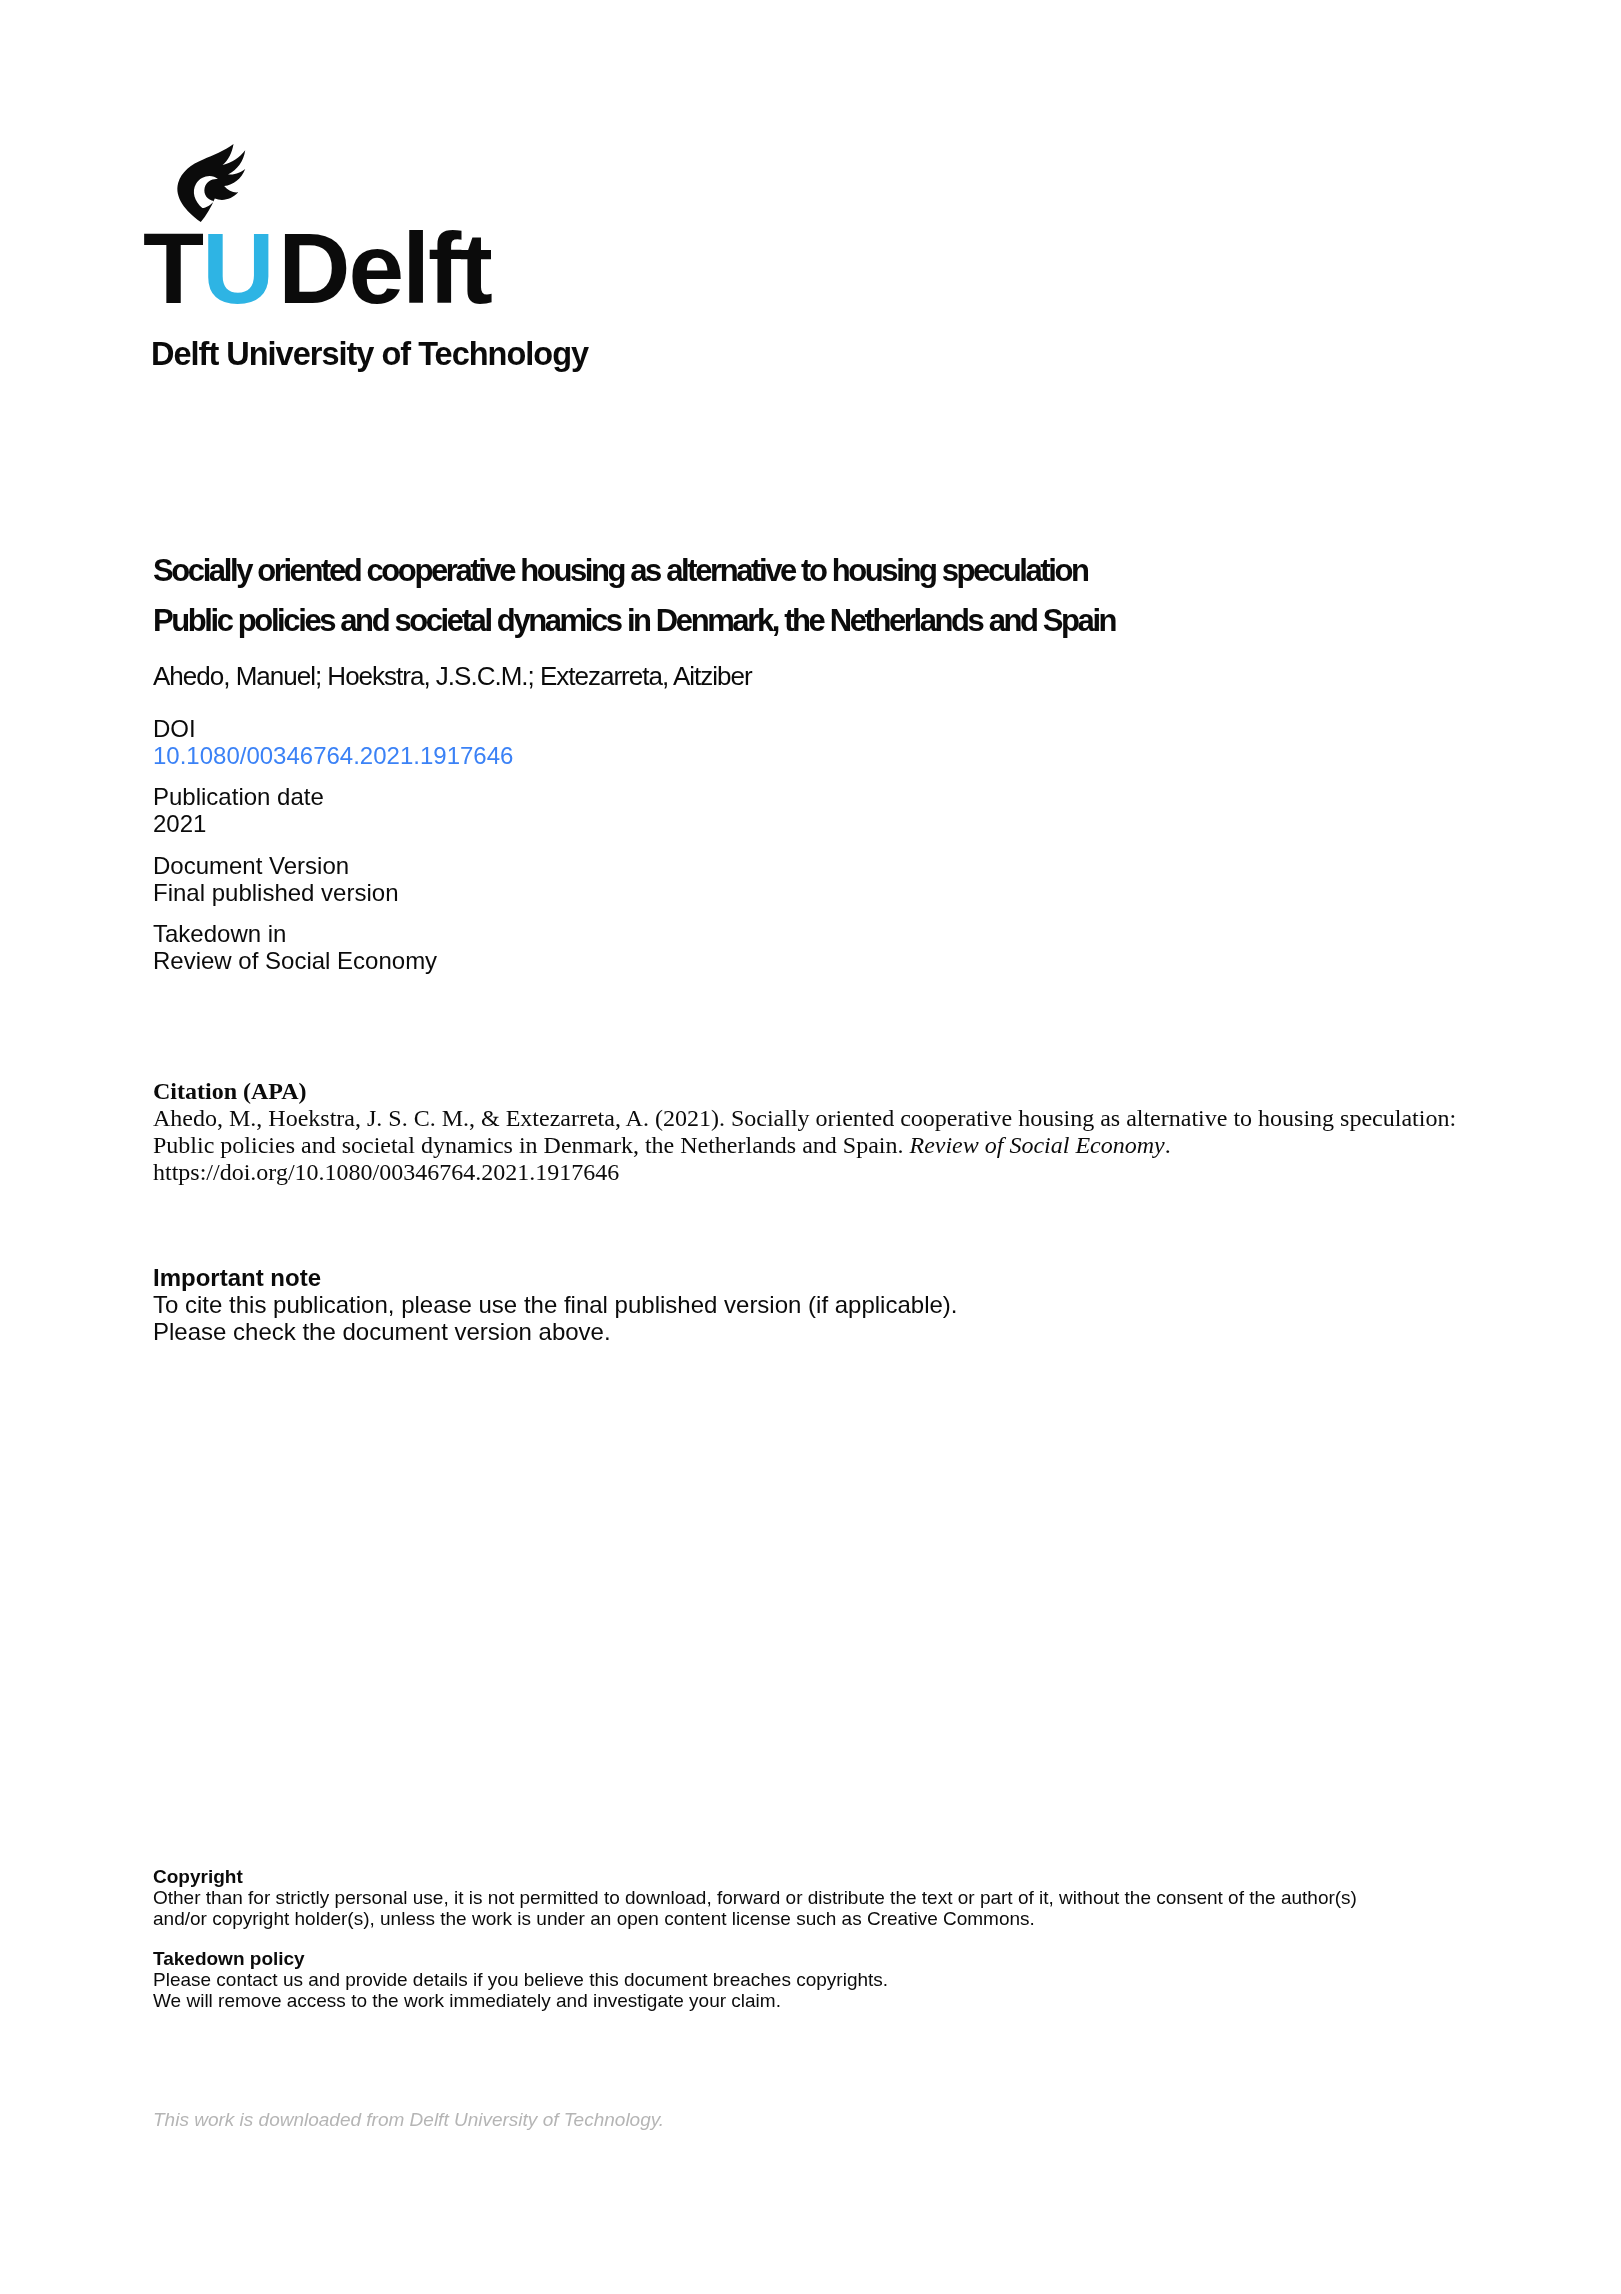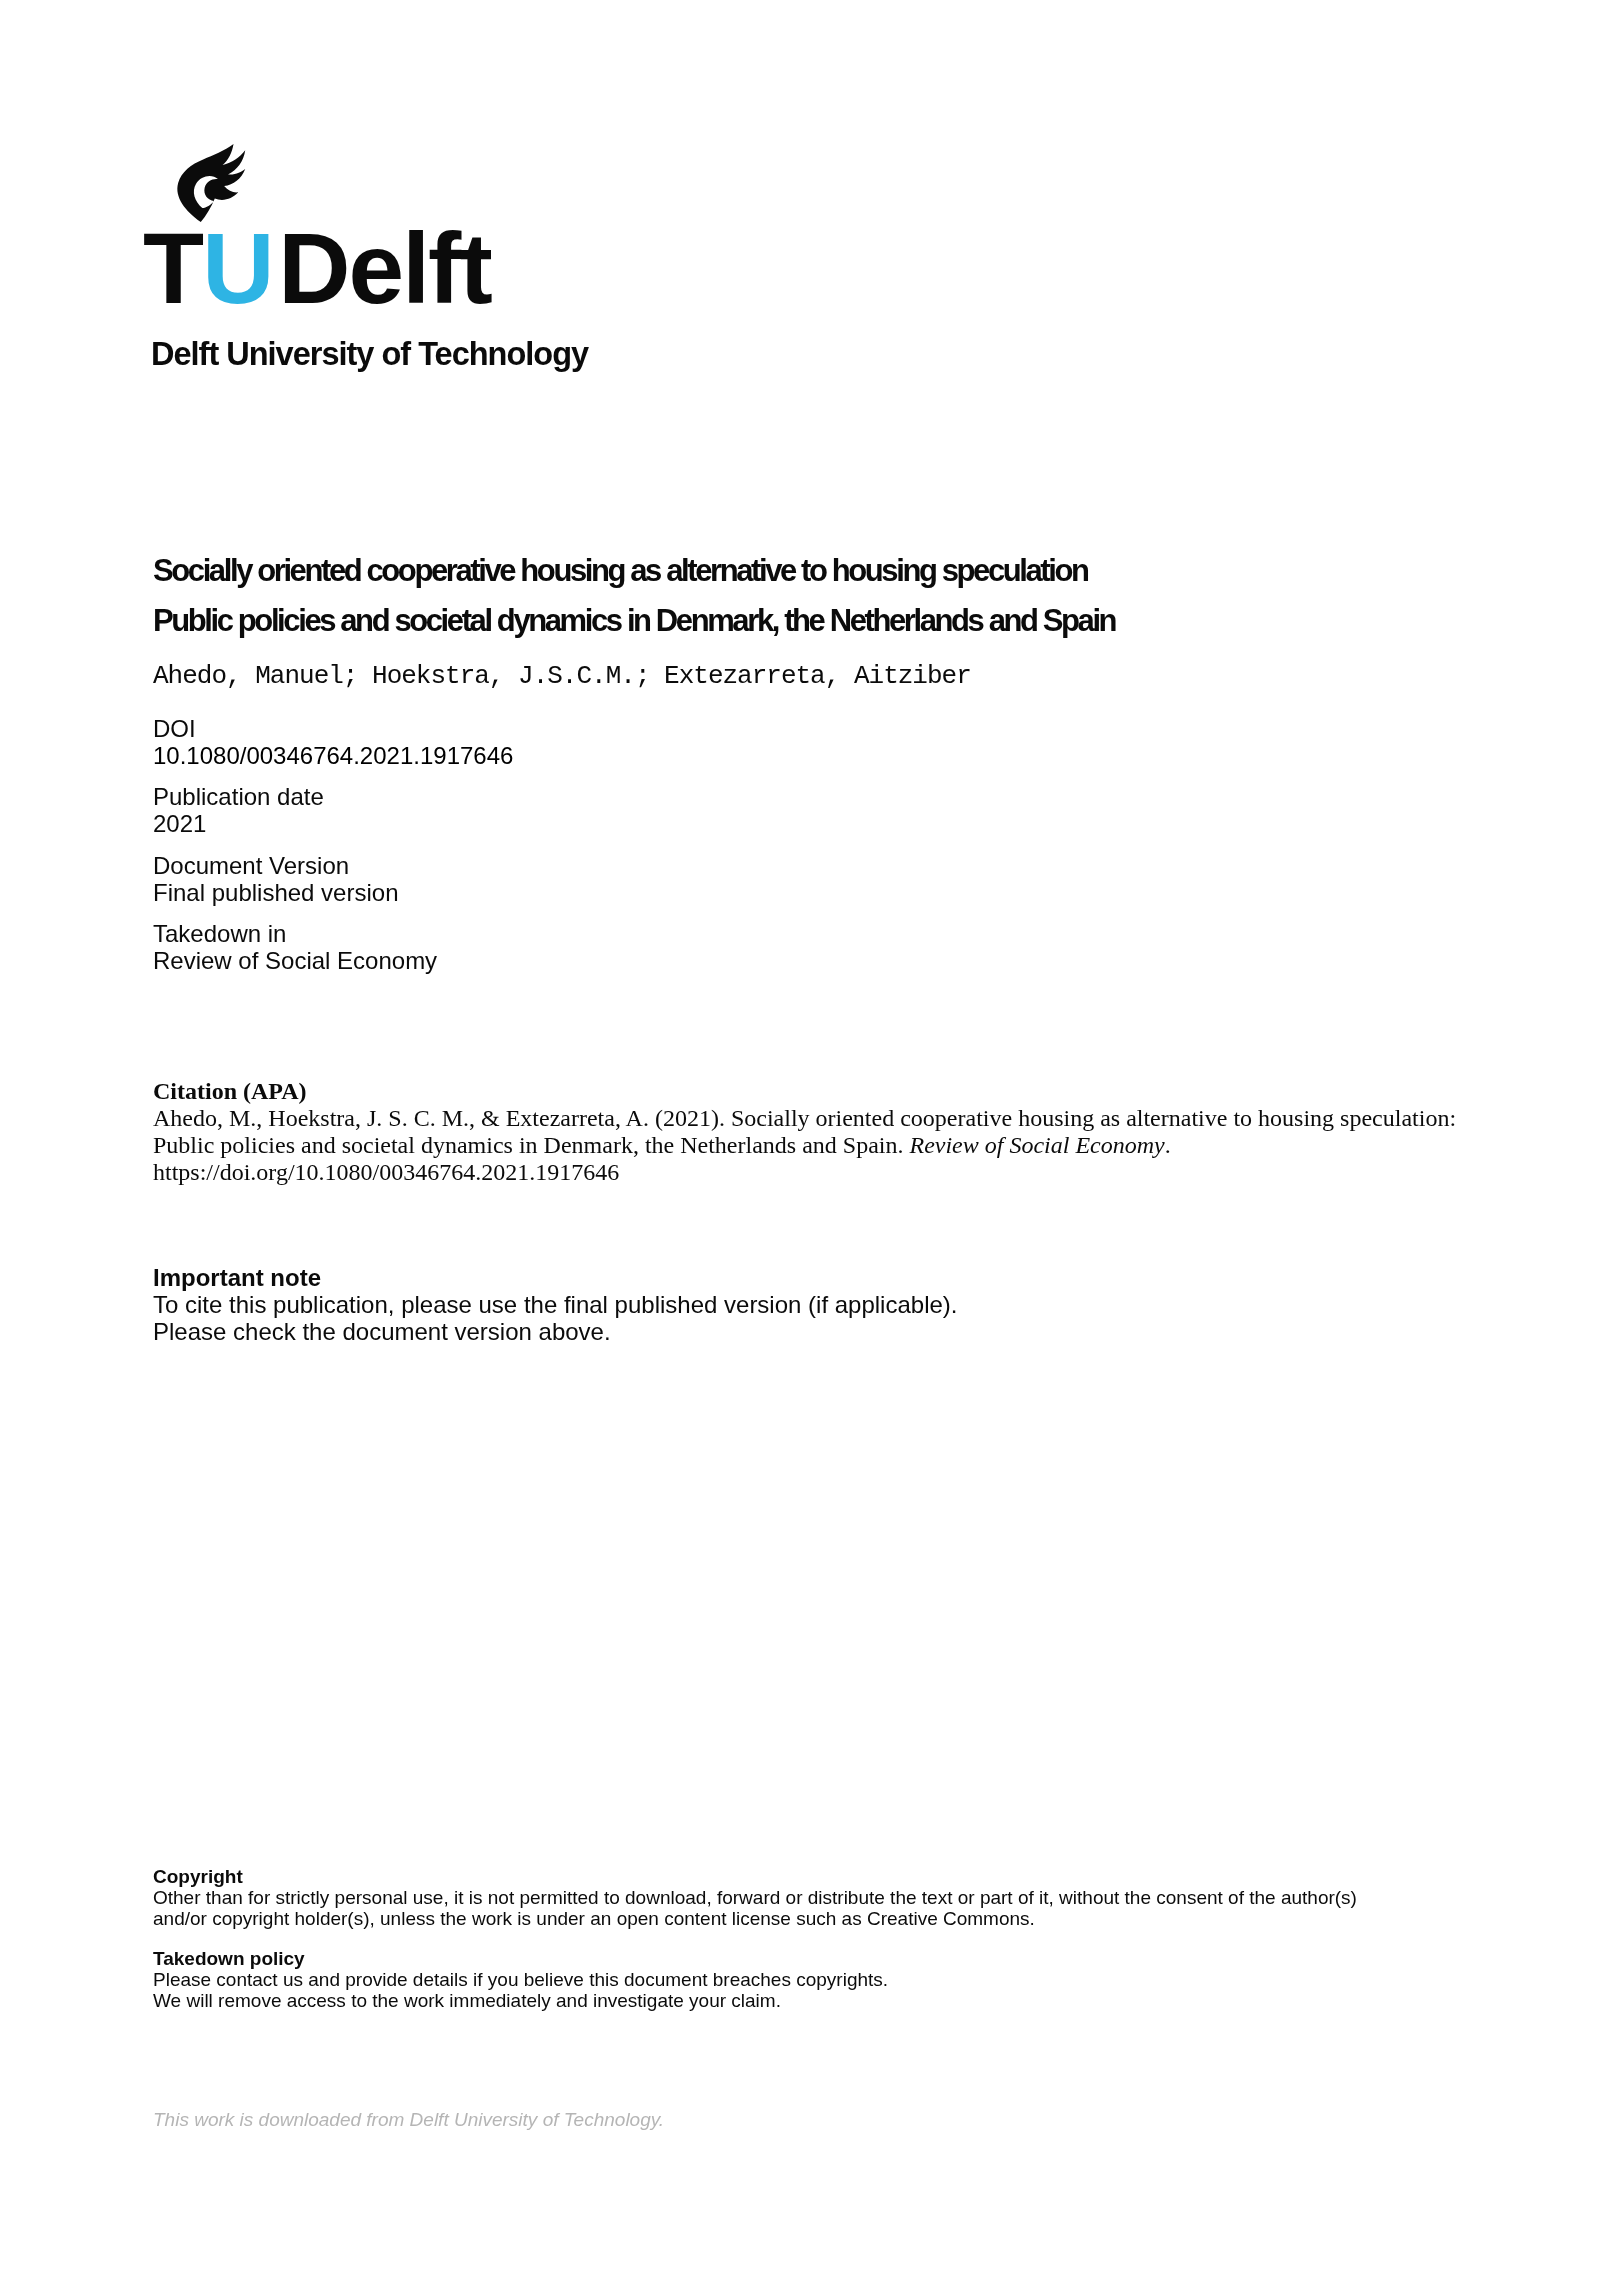--- a/index.html
+++ b/index.html
@@ -21,21 +21,21 @@
     line-height:100px;white-space:nowrap;
   }
   .wordmark .delft{margin-left:5.7px;}
   .tagline{
     left:151px;top:336px;
     font-size:32.5px;font-weight:700;letter-spacing:-1px;
     line-height:36px;white-space:nowrap;
   }
   
   .titleblock{left:153px;top:546px;line-height:50px;font-size:31px;font-weight:700;letter-spacing:-2.4px;white-space:nowrap;}
-  .authors{left:153px;top:663px;font-size:26px;font-weight:400;letter-spacing:-1px;line-height:27px;white-space:nowrap;font-family:Liberation Mono, monospace;}
+  .authors{left:153px;top:663px;font-size:26px;font-weight:400;letter-spacing:-1px;line-height:27px;white-space:nowrap;}
   
   .metadata{left:153px;top:715px;font-size:24px;line-height:27px;}
   .metadata .group{margin-bottom:14.3px;}
   .metadata .label{font-weight:400;}
   .doi-link{text-decoration:none;cursor:pointer;}
   
   .citation{left:153px;top:1078px;width:1348px;font-size:24px;line-height:27px;font-family:Liberation Serif, serif;}
   .citation .heading{font-weight:700;}
   .citation .journal{font-style:italic;}
   .note{left:153px;top:1264px;font-size:24px;line-height:27px;white-space:nowrap;}
@@ -85,21 +85,21 @@
 
   <div class="abs titleblock">
     <div>Socially oriented cooperative housing as alternative to housing speculation</div>
     <div>Public policies and societal dynamics in Denmark, the Netherlands and Spain</div>
   </div>
   <div class="abs authors">Ahedo, Manuel; Hoekstra, J.S.C.M.; Extezarreta, Aitziber</div>
 
   <div class="abs metadata">
     <div class="group">
       <div class="label">DOI</div>
-      <div><a class="doi-link" href="#" style="color: #000000;">10.1080/00346764.2021.1917646</a></div>
+      <div><a class="doi-link" href="#" style="color: #3b82f6;">10.1080/00346764.2021.1917646</a></div>
     </div>
     <div class="group">
       <div class="label">Publication date</div>
       <div>2021</div>
     </div>
     <div class="group">
       <div class="label">Document Version</div>
       <div>Final published version</div>
     </div>
     <div class="group">

